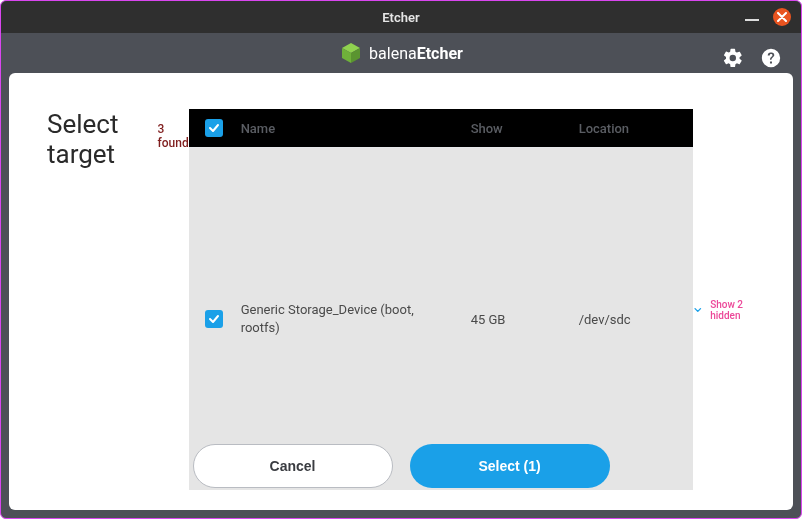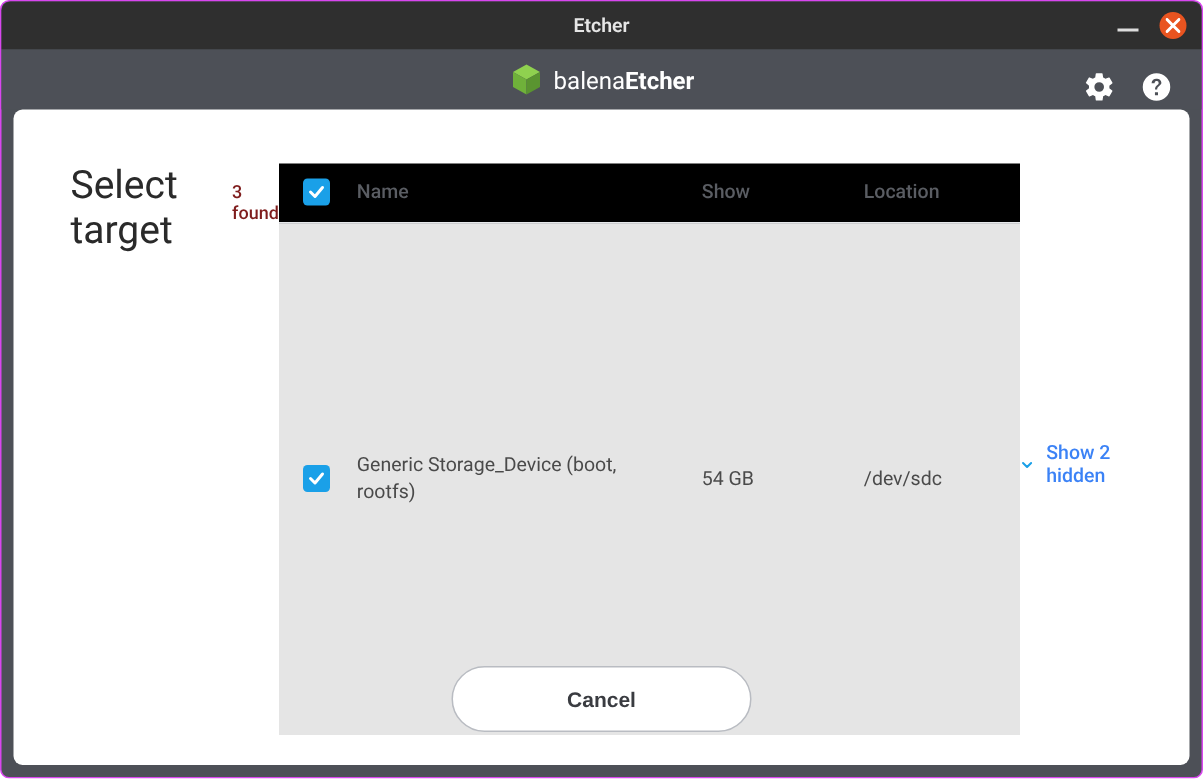--- a/index.html
+++ b/index.html
@@ -26,21 +26,21 @@
   th { text-align: left; font-weight: 500; color: #5a5d63; padding: 10px 8px; font-size: 13px; }
   th.chk, td.chk { width: 44px; text-align: center; padding-left: 14px; }
   tbody tr { border-top: 1px solid #e6e8eb; }
   tbody tr.selected { background: #e5e5e5; }
   td { padding: 14px 8px; vertical-align: middle; }
   td.name { width: 230px; line-height: 1.35; }
   td.size { width: 108px; }
   .checkbox { width: 18px; height: 18px; border-radius: 3px; display: inline-flex; align-items: center; justify-content: center; cursor: pointer; }
   .checkbox.checked { background: #1aa0e8; }
   .checkbox.checked svg { display: block; }
-  .show-hidden { margin-top: 20px; display: flex; align-items: center; gap: 8px; color: #3b82f6; font-size: 13px; cursor: pointer; font-weight: 500; }
+  .show-hidden { margin-top: 20px; display: flex; align-items: center; gap: 8px; color: #ec4899; font-size: 10px; cursor: pointer; font-weight: 500; }
   .footer { position: absolute; bottom: 22px; left: 0; right: 0; display: flex; justify-content: center; gap: 17px; }
   .btn { width: 200px; height: 44px; border-radius: 22px; font-size: 14px; font-weight: 600; display: flex; align-items: center; justify-content: center; cursor: pointer; border: none; }
   .btn-secondary { background: #fff; color: #3a3c41; border: 1.5px solid #b9bcc2; }
   .btn-primary { background: #1aa0e8; color: #fff; }
 </style>
 </head>
 <body>
 
 <div class="window">
 
@@ -103,31 +103,32 @@
       <tbody>
         <tr class="selected">
           <td class="chk">
             <span class="checkbox checked">
               <svg width="12" height="12" viewBox="0 0 12 12">
                   <path d="M2 6 L5 9 L10 3" stroke="#fff" stroke-width="2" fill="none" stroke-linecap="round" stroke-linejoin="round"></path>
                 </svg>
             </span>
           </td>
           <td class="name">Generic Storage_Device (boot, rootfs)</td>
-          <td class="size">54 GB</td>
+          <td class="size">45 GB</td>
           <td>/dev/sdc</td>
         </tr>
       </tbody>
     </table>
 
     <div class="show-hidden">
       <svg width="14" height="14" viewBox="0 0 14 14">
           <path d="M3 5 L7 9 L11 5" stroke="#1aa0e8" stroke-width="2" fill="none" stroke-linecap="round" stroke-linejoin="round"></path>
         </svg>
       <span>Show 2 hidden</span>
     </div>
 
     <div class="footer">
       <button class="btn btn-secondary">Cancel</button>
+      <button class="btn btn-primary">Select (1)</button>
     </div>
   </div>
 
 </div>
 
 </body></html>

